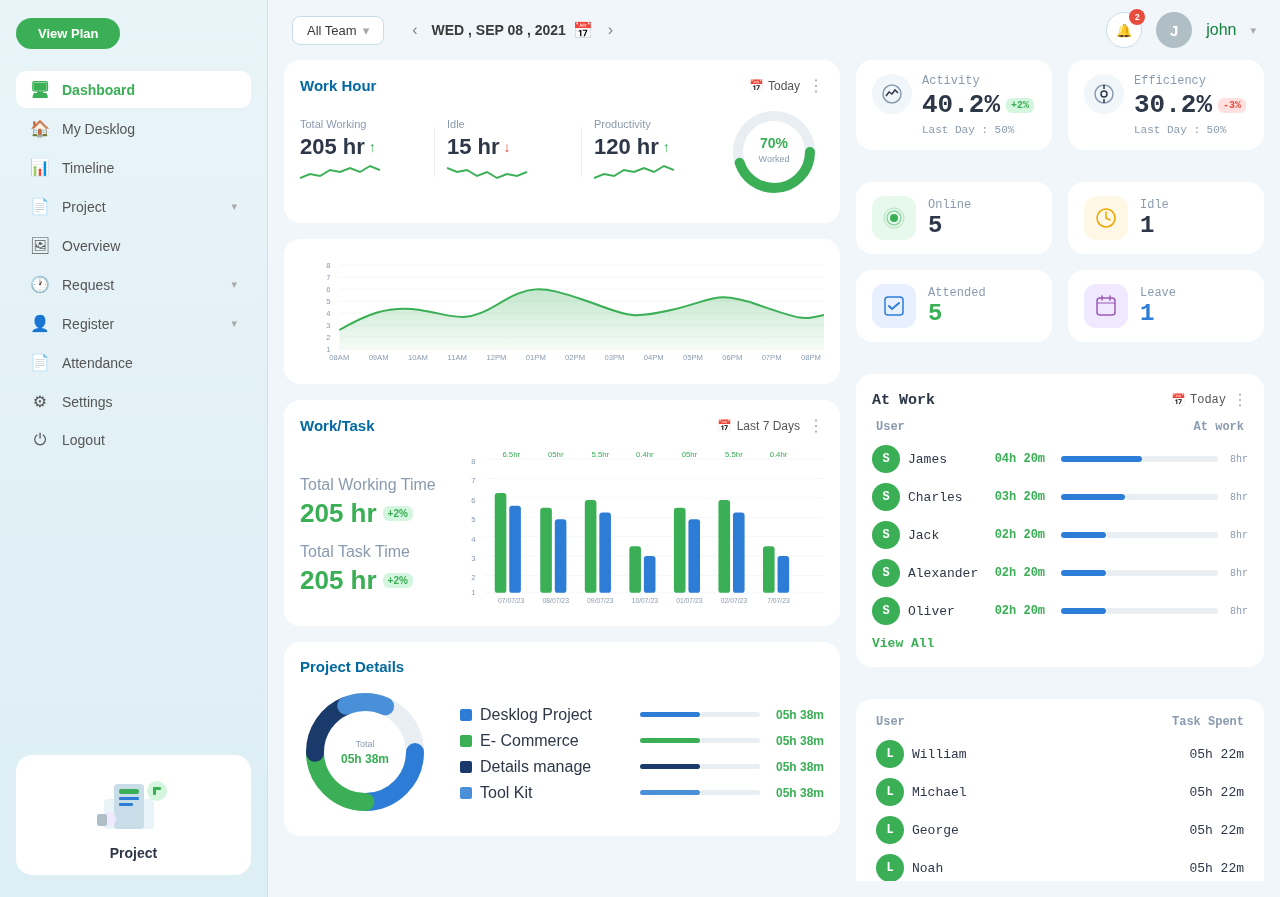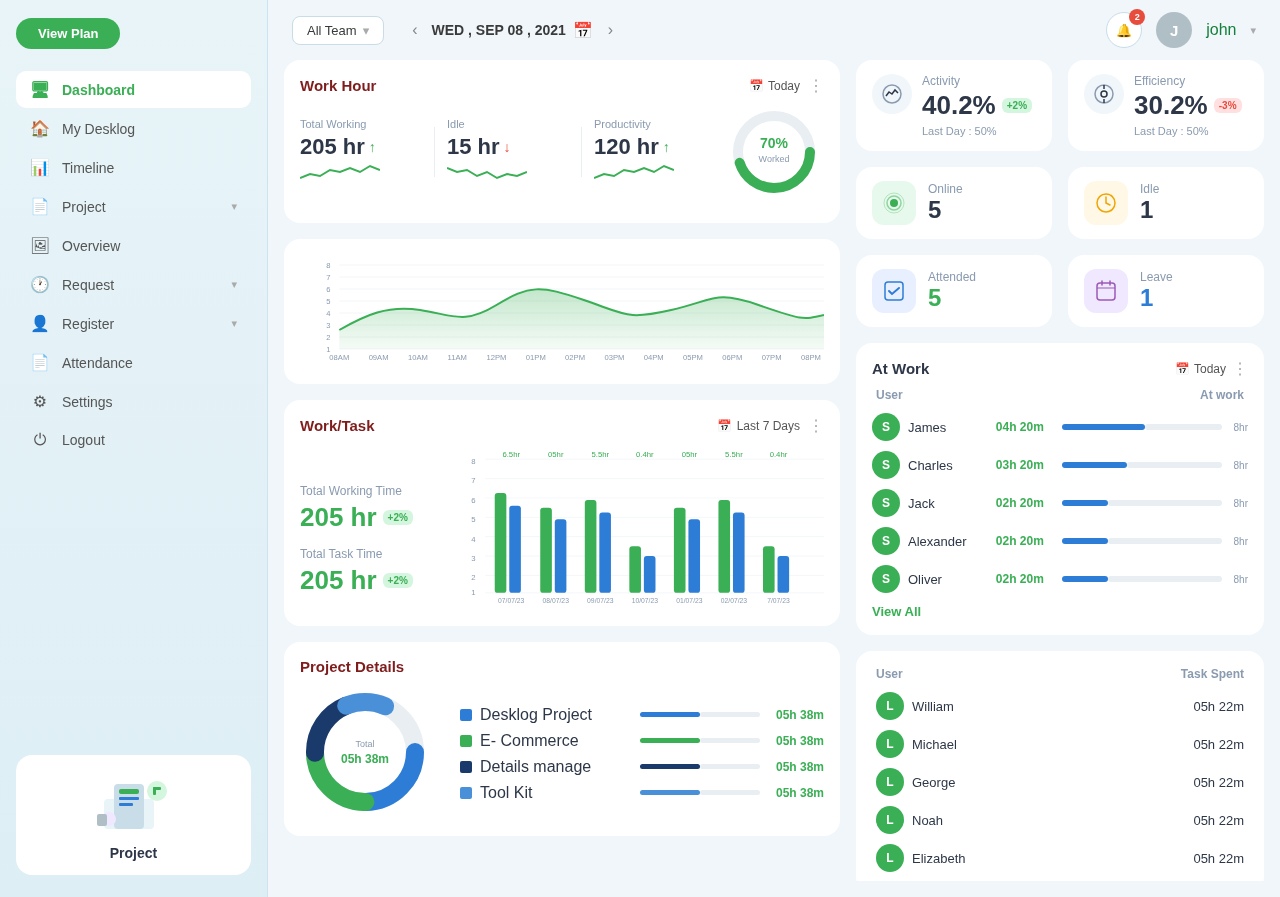--- a/index.html
+++ b/index.html
@@ -67,21 +67,21 @@
 
     
     #content { flex: 1; display: grid; grid-template-columns: 1fr 408px; gap: 16px; padding: 0 16px 16px 16px; overflow: hidden; }
 
     
     .card { background: #fff; border-radius: 16px; padding: 16px; }
 
     
     #work-hour-card { display: flex; flex-direction: column; }
     .card-header { display: flex; align-items: center; justify-content: space-between; margin-bottom: 12px; }
-    .card-title { font-size: 15px; font-weight: 700; color: #7f1d1d; }
+    .card-title { font-size: 15px; font-weight: 700; color: #0369a1; }
     .card-header-right { display: flex; align-items: center; gap: 8px; }
     .today-badge { display: flex; align-items: center; gap: 4px; font-size: 12px; color: #555; }
     .more-icon { color: #aaa; cursor: pointer; font-size: 16px; }
     .work-stats { display: flex; align-items: center; gap: 0; margin-bottom: 10px; }
     .stat-block { flex: 1; padding: 0 8px; }
     .stat-block:first-child { padding-left: 0; }
     .stat-label { font-size: 11px; color: #8a9bb0; margin-bottom: 4px; }
     .stat-value { font-size: 22px; font-weight: 700; color: #2d3748; display: flex; align-items: center; gap: 4px; }
     .stat-up { color: #3aaf55; font-size: 14px; }
     .stat-down { color: #e74c3c; font-size: 14px; }
@@ -91,21 +91,21 @@
     .donut-svg { width: 90px; height: 90px; }
 
     
     #hourly-card { }
     .timeline-chart { width: 100%; height: 110px; }
 
     
     #left-col { display: flex; flex-direction: column; gap: 16px; overflow: hidden; }
 
     
-    #right-col { display: flex; flex-direction: column; gap: 16px; overflow-y: auto; }
+    #right-col { display: flex; flex-direction: column; gap: 32px; overflow-y: auto; font-family: Liberation Mono, monospace; }
 
     
     .metrics-row { display: grid; grid-template-columns: 1fr 1fr; gap: 16px; }
     .metric-card { background: #fff; border-radius: 16px; padding: 14px 16px; }
     .metric-header { display: flex; align-items: flex-start; gap: 10px; }
     .metric-icon-circle { width: 40px; height: 40px; border-radius: 50%; background: #f0f6fa; display: flex; align-items: center; justify-content: center; font-size: 18px; flex-shrink: 0; }
     .metric-title { font-size: 12px; color: #8a9bb0; font-weight: 500; }
     .metric-value { font-size: 26px; font-weight: 700; color: #2d3748; display: flex; align-items: center; gap: 6px; margin-top: 2px; }
     .badge-green { background: #d4f5de; color: #3aaf55; font-size: 10px; font-weight: 700; padding: 2px 5px; border-radius: 6px; }
     .badge-red { background: #ffe0e0; color: #e74c3c; font-size: 10px; font-weight: 700; padding: 2px 5px; border-radius: 6px; }
@@ -119,21 +119,21 @@
     .status-icon-yellow { background: #fff8e6; }
     .status-icon-blue { background: #e8f0ff; }
     .status-icon-purple { background: #f0e8ff; }
     .status-label { font-size: 12px; color: #8a9bb0; }
     .status-value { font-size: 24px; font-weight: 700; color: #2d3748; }
 
     
     #worktask-card { }
     .wt-inner { display: flex; gap: 16px; align-items: flex-end; }
     .wt-summary { min-width: 140px; }
-    .wt-label { font-size: 12px; color: #8a9bb0; margin-bottom: 4px; }
+    .wt-label { font-size: 16px; color: #8a9bb0; margin-bottom: 4px; }
     .wt-value { font-size: 26px; font-weight: 700; color: #3aaf55; display: flex; align-items: center; gap: 6px; margin-bottom: 14px; }
     .bar-chart-area { flex: 1; }
     .bar-chart-svg { width: 100%; height: 160px; }
 
     
     #atwork-card { }
     .aw-header { display: flex; align-items: center; justify-content: space-between; margin-bottom: 10px; }
     .aw-title { font-size: 15px; font-weight: 700; color: #2d3748; }
     .aw-cols { display: flex; justify-content: space-between; font-size: 12px; color: #8a9bb0; font-weight: 600; padding: 0 4px; margin-bottom: 6px; }
     .aw-row { display: flex; align-items: center; gap: 8px; padding: 5px 0; }

